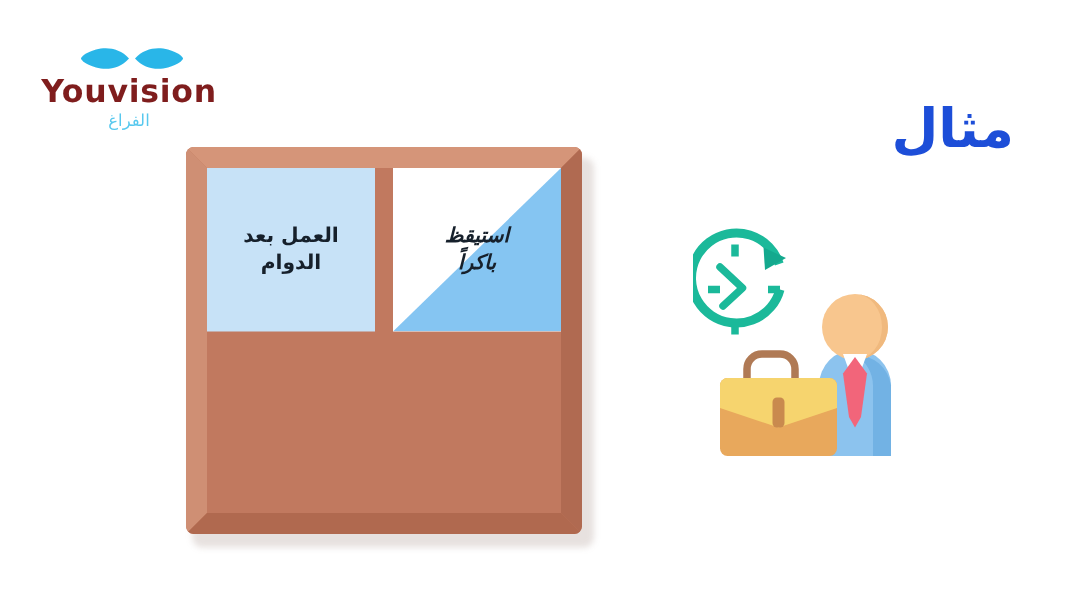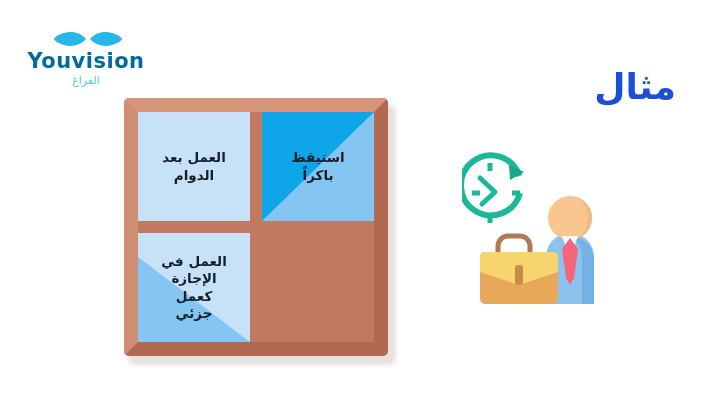--- a/index.html
+++ b/index.html
@@ -35,21 +35,21 @@
   .logo-mark {
     height: 22px;
     display: block;
     margin: 0 auto 1px auto;
   }
   .logo-word {
     font-family: "DejaVu Sans", "Liberation Sans", sans-serif;
     font-weight: bold;
     font-size: 21px;
     letter-spacing: 0.5px;
-    color: #0369a1;
+    color: #7f1d1d;
     line-height: 1;
     margin-top: 1px;
   }
   .logo-sub {
     font-family: "DejaVu Sans", "Liberation Sans", sans-serif;
     font-size: 11px;
     color: #57c8ee;
     line-height: 1;
     margin-top: 3px;
     direction: rtl;
@@ -152,21 +152,21 @@
     font-size: 13.5px;
     font-weight: 600;
     color: #16202b;
     line-height: 1.28;
     text-align: center;
     direction: rtl;
     white-space: pre-line;
     padding: 0 4px;
   }
   .pane-tl { background: #c7e2f7; }
-  .pane-tr { background: #0ea5e9; }
+  .pane-tr { background: #ffffff; font-style: italic; }
   .pane-bl { background: #c7e2f7; }
   .pane-br { background: #85c5f2; }
   
   .glass {
     position: absolute;
     inset: 0;
     z-index: 1;
   }
   .glass-tr { background: #85c5f2; clip-path: polygon(100% 0, 100% 100%, 0 100%); }
   .glass-bl { background: #85c5f2; clip-path: polygon(100% 100%, 0 100%, 0 22%); }
@@ -205,27 +205,20 @@
         <div class="pane-text">العمل بعد
 الدوام</div>
       </div>
 
       <div class="pane pane-tr">
         <div class="glass glass-tr"></div>
         <div class="pane-text">استيقظ
 باكراً</div>
       </div>
 
-      <div class="pane pane-bl">
-        <div class="glass glass-bl"></div>
-        <div class="pane-text">العمل في
-الإجازة
-كعمل
-جزئي</div>
-      </div>
 
 
       <div class="bevel bevel-top"></div>
       <div class="bevel bevel-left"></div>
       <div class="bevel bevel-right"></div>
       <div class="bevel bevel-bottom"></div>
     </div>
   </div>
 
   <div class="illustration">

